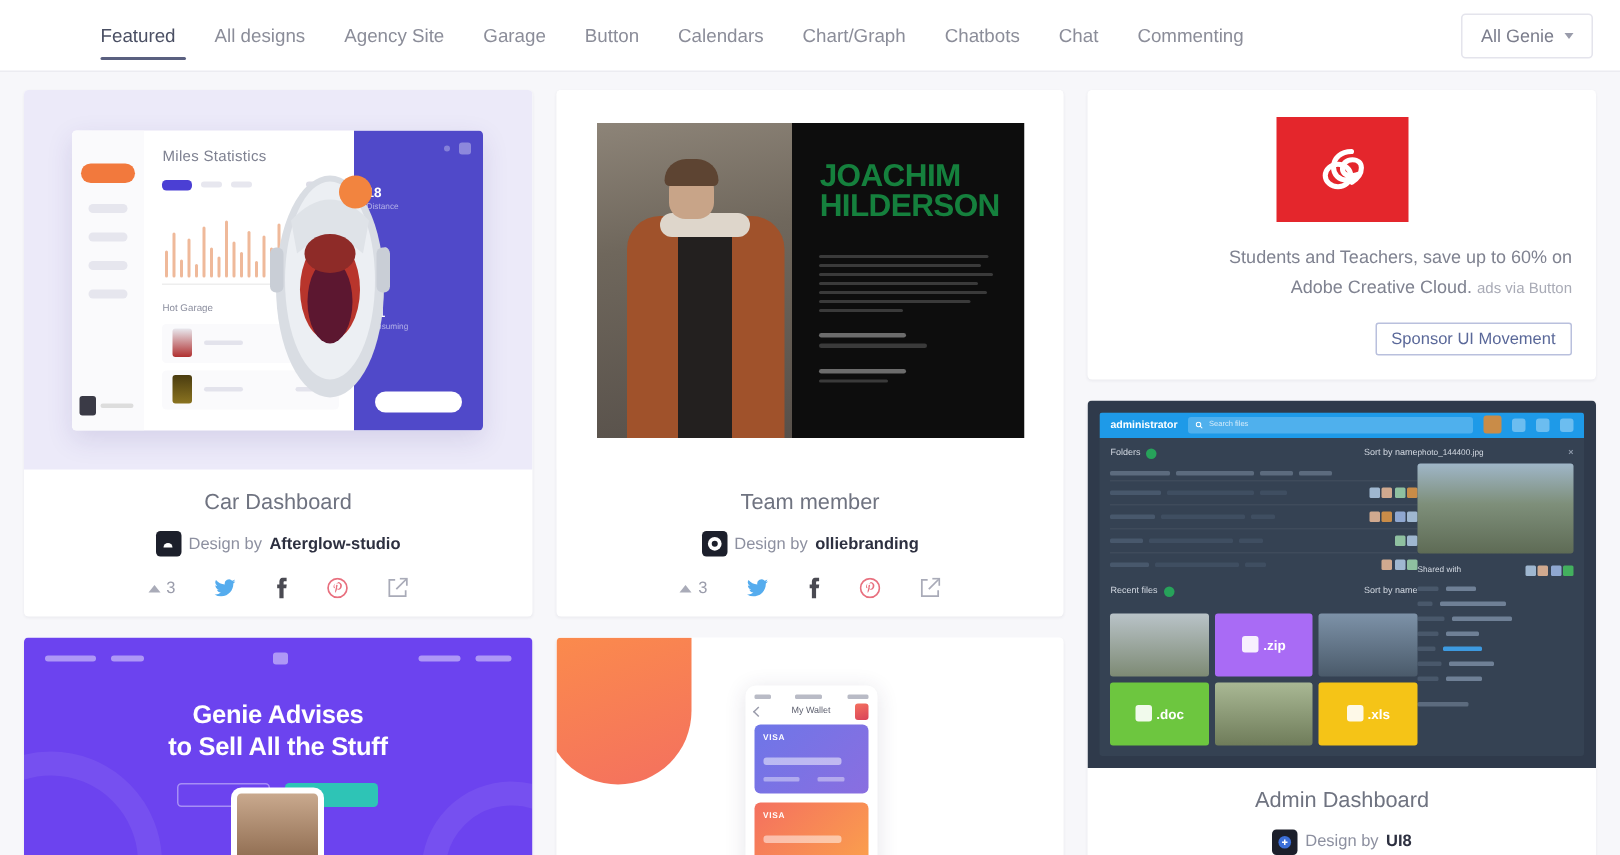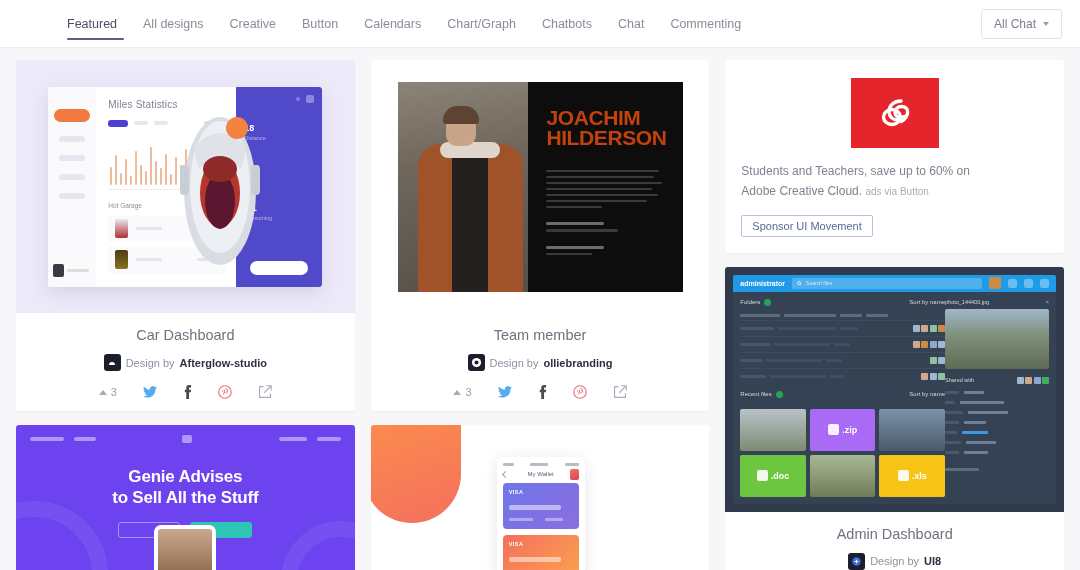--- a/index.html
+++ b/index.html
@@ -115,30 +115,30 @@
   .tp-head { position: absolute; left: 48px; top: 30px; width: 30px; height: 34px;
              border-radius: 14px 14px 11px 11px; background: #c8a488; }
   .tp-hair { position: absolute; left: 45px; top: 24px; width: 36px; height: 18px;
              border-radius: 16px 16px 4px 4px; background: #5d4432; }
   .tp-body { position: absolute; left: 20px; top: 62px; width: 105px; height: 148px;
              border-radius: 22px 22px 0 0; background: #a0522b; }
   .tp-inner { position: absolute; left: 54px; top: 62px; width: 36px; height: 148px; background: #23201f; }
   .tp-collar{ position: absolute; left: 42px; top: 60px; width: 60px; height: 16px;
               border-radius: 10px; background: #ded6cb; }
   .team-black { flex: 1; background: #0d0d0d; padding: 26px 16px 0 18px; }
-  .team-name { color: #c2410c; font-weight: 700; font-size: 21px; line-height: .96;
+  .team-name { color: #15803d; font-weight: 700; font-size: 21px; line-height: .96;
                letter-spacing: -.4px; }
   .team-para { margin-top: 22px; }
   .team-para i { display: block; height: 2.5px; background: #3a3a3a; border-radius: 2px; margin-bottom: 3.5px; }
   .team-sub { margin-top: 14px; }
   .team-sub b { display: block; height: 3px; width: 58px; background: #6c6c6c; border-radius: 2px; }
   .team-sub i { display: block; height: 2.5px; width: 72px; background: #3a3a3a; border-radius: 2px; margin-top: 4px; }
 
   
-  .ad { background: #fff; border-radius: 3px; padding: 18px 16px 16px; text-align: left;
+  .ad { background: #fff; border-radius: 3px; padding: 18px 16px 16px; text-align: right;
         box-shadow: 0 1px 2px rgba(30,30,60,.06); }
   .adlogo { width: 88px; height: 70px; background: #e4262c; margin: 0 auto;
             display: flex; align-items: center; justify-content: center; }
   .adtext { margin-top: 14px; font-size: 12px; color: #7f8290; line-height: 1.65; }
   .adtext .via { font-size: 10px; color: #a9abb6; }
   .adbtn { margin: 13px auto 0; display: inline-block; border: 1px solid #b9c0dd;
            color: #5a6899; font-size: 11px; padding: 4px 10px; border-radius: 2px; cursor: pointer; }
 
   
   .adm-thumb { height: 245px; background: #2f3a4b; padding: 8px; }
@@ -223,21 +223,24 @@
 
 <div class="header">
   <div class="tabs">
     <div class="tab active">
         <span>Featured</span>
       </div>
     <div class="tab">
         <span>All designs</span>
       </div>
     <div class="tab">
-        <span>Creative</span>
+        <span>Agency Site</span>
+      </div>
+    <div class="tab">
+        <span>Garage</span>
       </div>
     <div class="tab">
         <span>Button</span>
       </div>
     <div class="tab">
         <span>Calendars</span>
       </div>
     <div class="tab">
         <span>Chart/Graph</span>
       </div>
@@ -245,21 +248,21 @@
         <span>Chatbots</span>
       </div>
     <div class="tab">
         <span>Chat</span>
       </div>
     <div class="tab">
         <span>Commenting</span>
       </div>
   </div>
   <div class="tagbtn">
-    <span>All Chat</span>
+    <span>All Genie</span>
     <span class="caret"></span>
   </div>
 </div>
 
 <div class="grid">
 
   <div class="col">
 
     <div class="card">
       <div class="thumb car-thumb">

